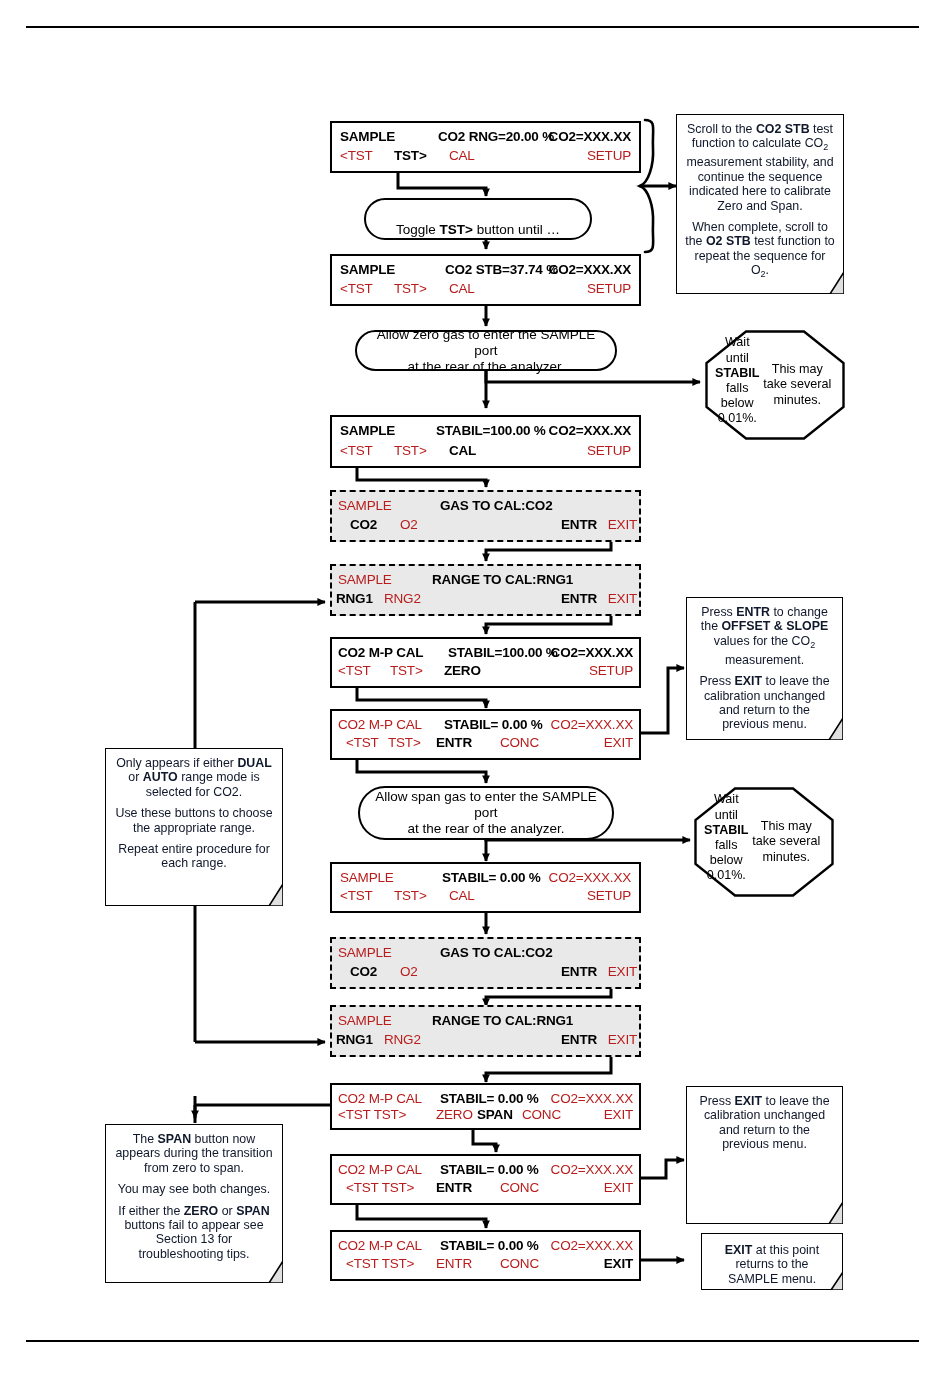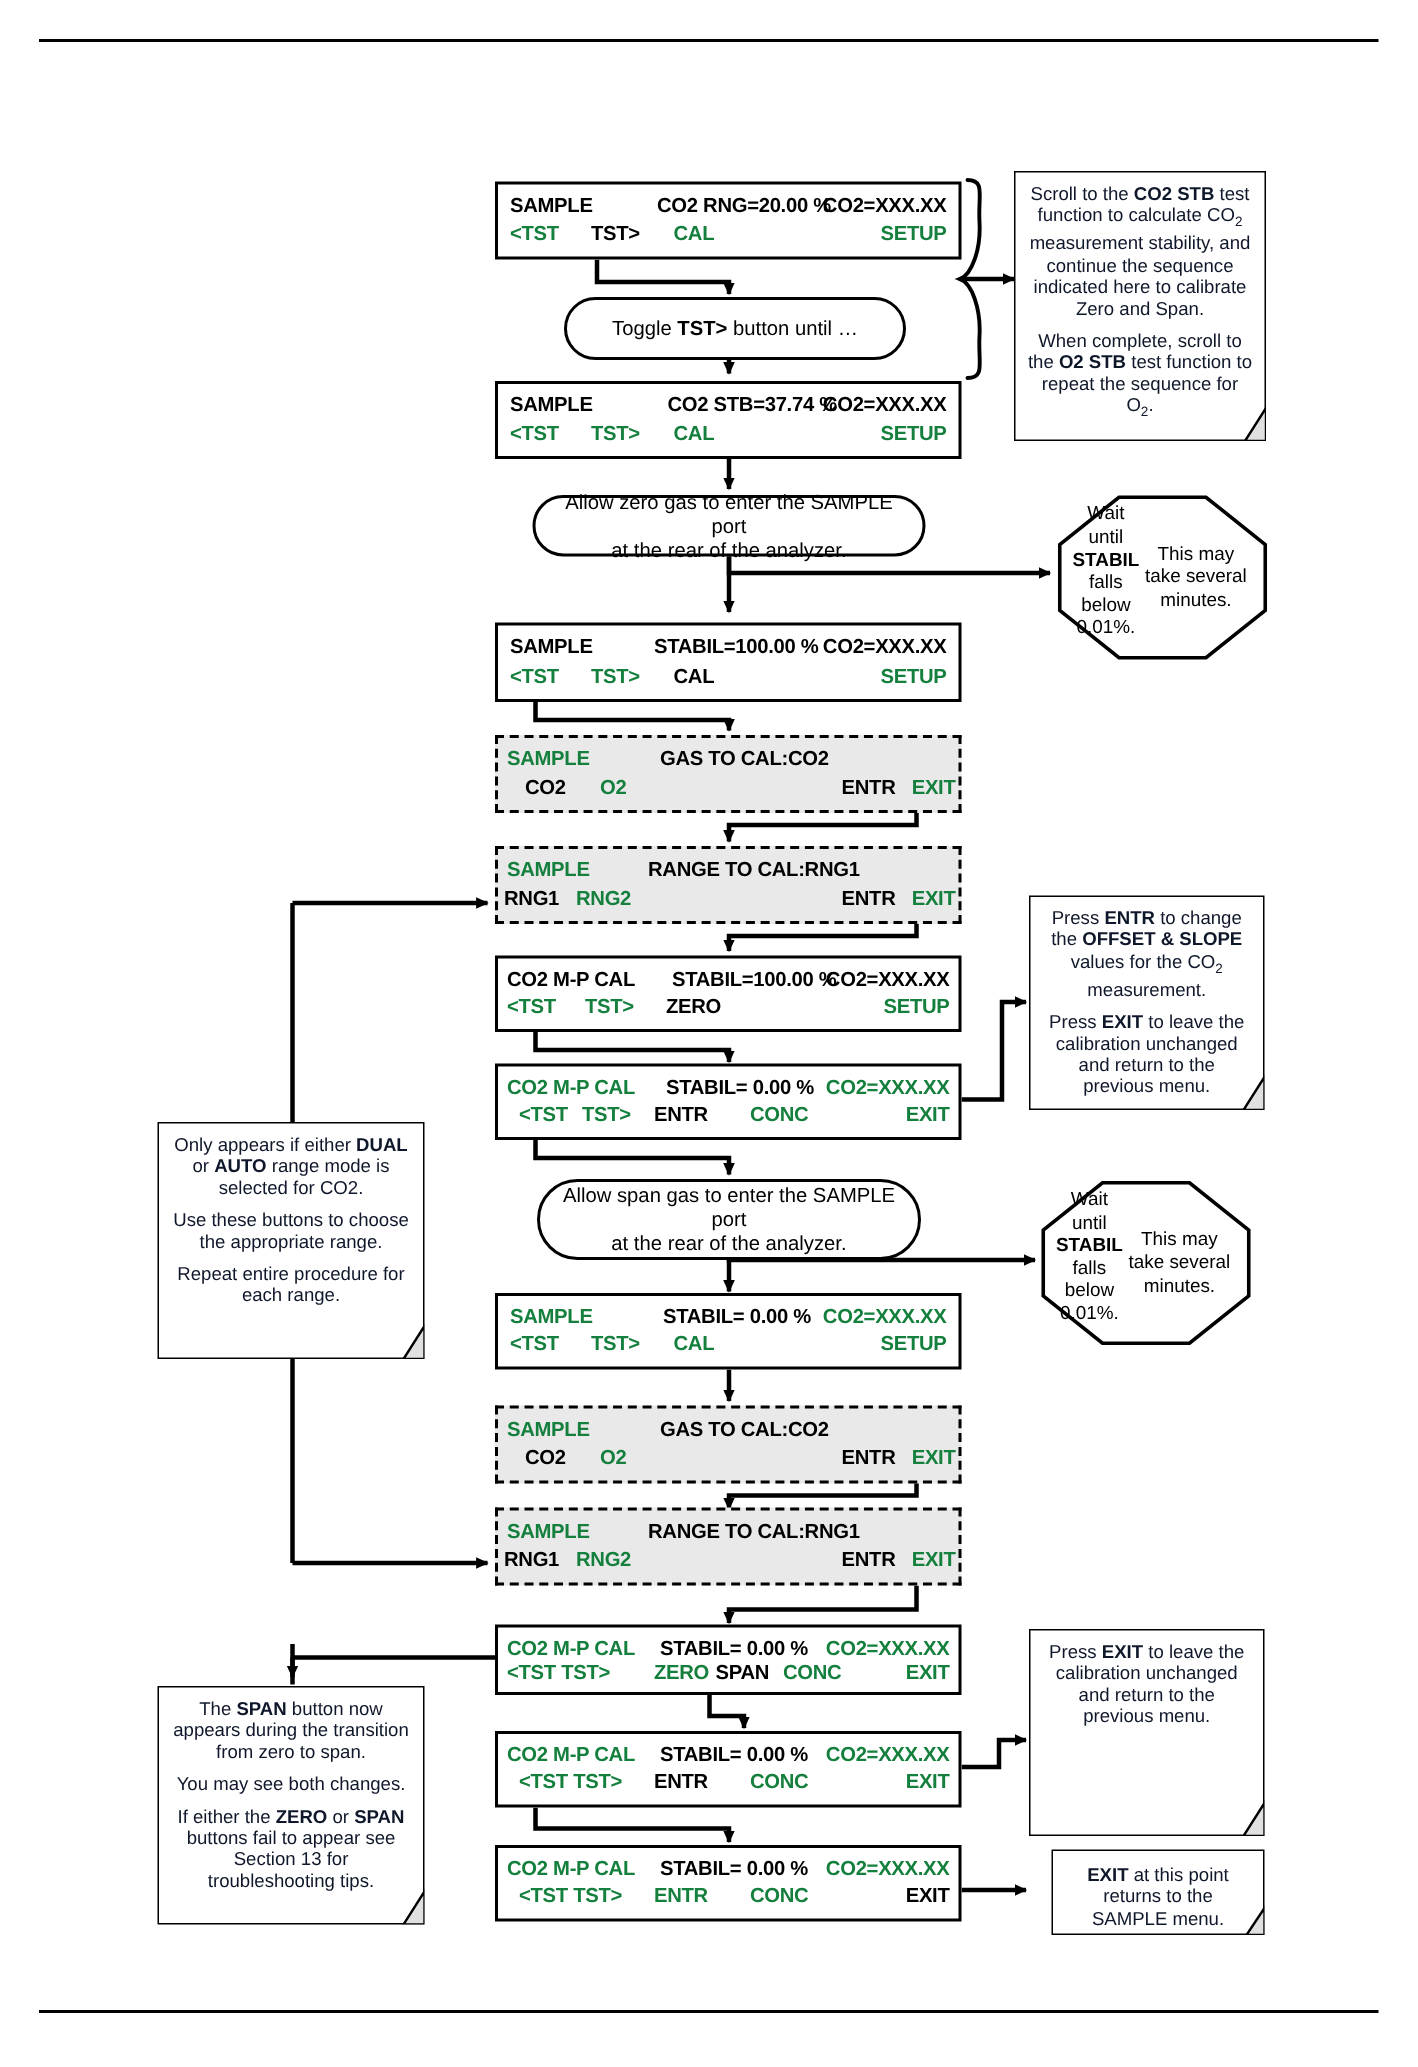--- a/index.html
+++ b/index.html
@@ -13,21 +13,21 @@
   .page-rule{position:absolute;background:#000;}
 
   
   .disp{position:absolute;box-sizing:border-box;border:2px solid #000;background:#fff;}
   .disp.dashed{border:2px dashed #000;background:#e9e9e9;}
   .row{position:absolute;left:0;right:0;height:24px;}
   .row.top{top:2px;}
   .row.bot{bottom:3px;}
   .cell{position:absolute;white-space:nowrap;font-size:13.5px;line-height:24px;letter-spacing:-0.2px;}
   .b{font-weight:bold;color:#000;}
-  .g{font-weight:bold;color:#15803d;}
+  .g{font-weight:normal;color:#b91c1c;}
 
   
   .stadium{position:absolute;box-sizing:border-box;border:2px solid #000;background:#fff;
            border-radius:28px;display:flex;align-items:center;justify-content:center;
            text-align:center;font-size:13.5px;line-height:16px;color:#000;padding:0 14px;}
 
   
   .note{position:absolute;box-sizing:border-box;border:1.6px solid #000;background:#fff;
         font-size:12.4px;line-height:14.4px;text-align:center;color:#0f172a;
         padding:7px 8px 9px 8px;}
@@ -137,21 +137,21 @@
       <span class="cell b" style="right:8px;">CO2=XXX.XX</span>
     </div>
     <div class="row bot">
       <span class="cell g" style="left:8px;">&lt;TST</span>
       <span class="cell b" style="left:62px;">TST&gt;</span>
       <span class="cell g" style="left:117px;">CAL</span>
       <span class="cell g" style="right:8px;">SETUP</span>
     </div>
   </div>
 
-  <div class="stadium" style="left:376px;top:198px;width:228px;height:42px;">
+  <div class="stadium" style="left:364px;top:198px;width:228px;height:42px;align-items:flex-end;">
     <span><span>Toggle </span><b>TST&gt;</b><span> button until …</span></span>
   </div>
 
   <div class="disp" style="left:330px;top:254px;width:311px;height:52px;">
     <div class="row top">
       <span class="cell b" style="left:8px;">SAMPLE</span>
       <span class="cell b" style="left:113px;">CO2 STB=37.74 %</span>
       <span class="cell b" style="right:8px;">CO2=XXX.XX</span>
     </div>
     <div class="row bot">

